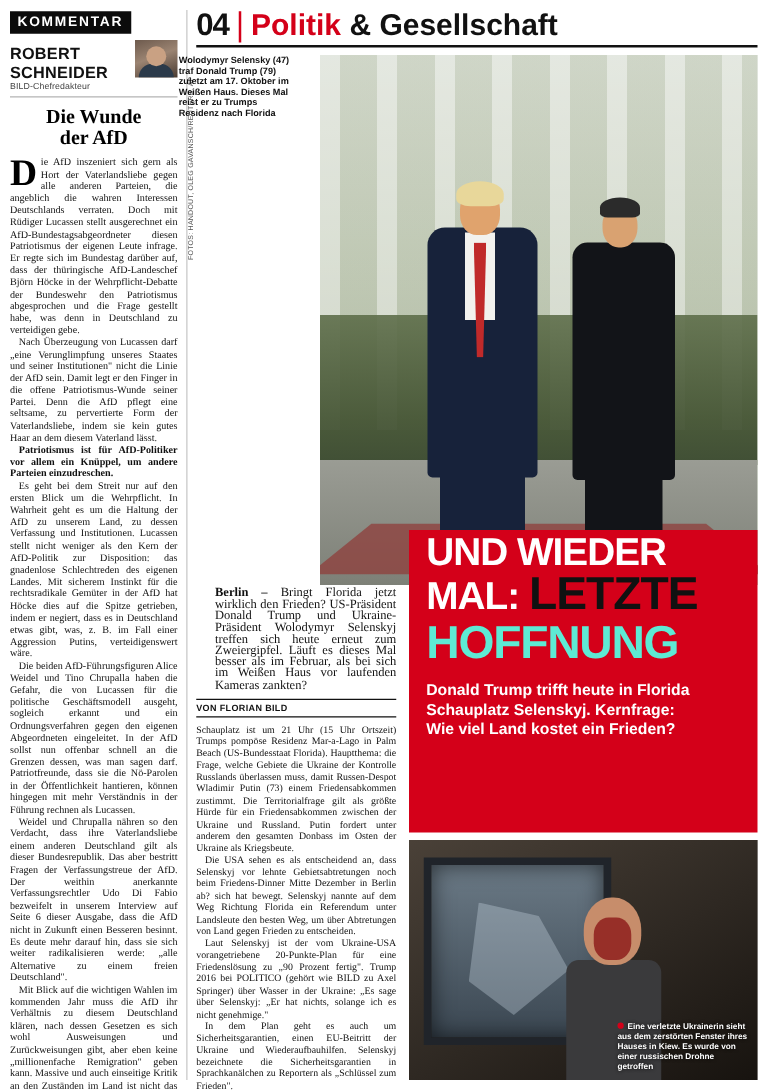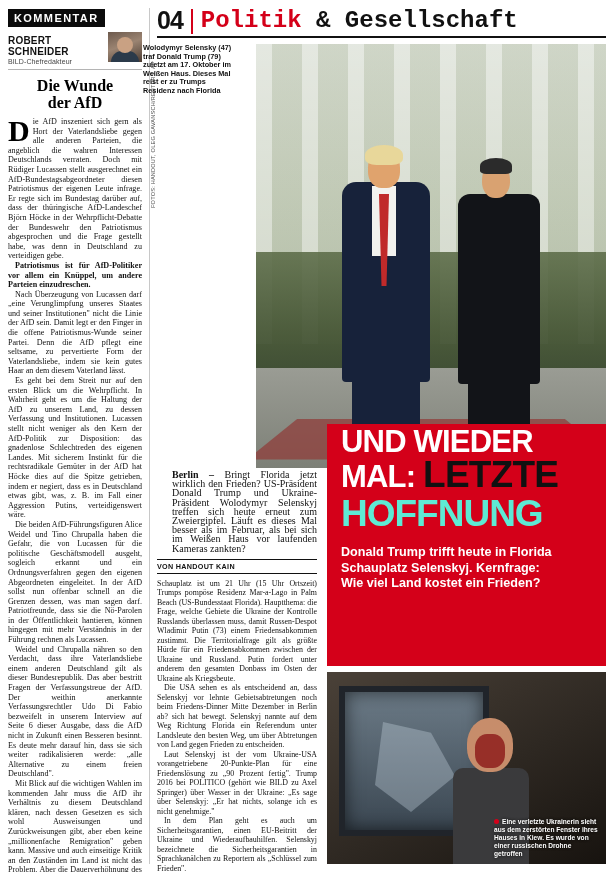--- a/index.html
+++ b/index.html
@@ -39,21 +39,21 @@
     align-items: flex-start;
     gap: 5px;
     margin-top: 5px;
     border-bottom: 1px solid #b4b4b4;
     padding-bottom: 4px;
   }
   .author-text { flex: 1; padding-top: 3px; }
   .author-name {
     font-family: "Liberation Sans", sans-serif;
     font-weight: bold;
-    font-size: 10px;
+    font-size: 13px;
     letter-spacing: .2px;
     color: #111;
     text-transform: uppercase;
   }
   .author-role {
     font-family: "Liberation Sans", sans-serif;
     font-size: 7px;
     color: #444;
     letter-spacing: .1px;
     margin-top: 1px;
@@ -127,21 +127,21 @@
     line-height: 25px;
     color: #111;
     letter-spacing: -1px;
   }
   .masthead-sep {
     width: 2px; height: 25px;
     background: #d40019;
     margin-top: 1px;
   }
   .masthead-title {
-    font-family: Liberation Mono, monospace;
+    font-family: Liberation Sans, sans-serif;
     font-weight: bold;
     font-size: 24px;
     line-height: 25px;
     color: #d40019;
   }
   .masthead-title .amp { color: #111; }
 
   
   .caption-box {
     position: absolute;
@@ -407,22 +407,22 @@
         <div class="author-role">BILD-Chefredakteur</div>
       </div>
       <div class="author-photo"></div>
     </div>
     <div class="left-headline">
       <span>Die Wunde</span><br>
       <span>der AfD</span>
     </div>
     <div class="left-body">
       <p class="first"><span class="dropcap">D</span><span>ie AfD inszeniert sich gern als Hort der Vaterlandsliebe gegen alle anderen Parteien, die angeblich die wahren Interessen Deutschlands verraten. Doch mit Rüdiger Lucassen stellt ausgerechnet ein AfD-Bundestagsabgeordneter diesen Patriotismus der eigenen Leute infrage. Er regte sich im Bundestag darüber auf, dass der thüringische AfD-Landeschef Björn Höcke in der Wehrpflicht-Debatte der Bundeswehr den Patriotismus abgesprochen und die Frage gestellt habe, was denn in Deutschland zu verteidigen gebe.</span></p>
+      <p>Nach Überzeugung von Lucassen darf „eine Verunglimpfung unseres Staates und seiner Institutionen" nicht die Linie der AfD sein. Damit legt er den Finger in die offene Patriotismus-Wunde seiner Partei. Denn die AfD pflegt eine seltsame, zu pervertierte Form der Vaterlandsliebe, indem sie kein gutes Haar an dem diesem Vaterland lässt.</p>
       <p><b>Patriotismus ist für AfD-Politiker vor allem ein Knüppel, um andere Parteien einzudreschen.</b></p>
-      <p>Nach Überzeugung von Lucassen darf „eine Verunglimpfung unseres Staates und seiner Institutionen" nicht die Linie der AfD sein. Damit legt er den Finger in die offene Patriotismus-Wunde seiner Partei. Denn die AfD pflegt eine seltsame, zu pervertierte Form der Vaterlandsliebe, indem sie kein gutes Haar an dem diesem Vaterland lässt.</p>
       <p>Es geht bei dem Streit nur auf den ersten Blick um die Wehrpflicht. In Wahrheit geht es um die Haltung der AfD zu unserem Land, zu dessen Verfassung und Institutionen. Lucassen stellt nicht weniger als den Kern der AfD-Politik zur Disposition: das gnadenlose Schlechtreden des eigenen Landes. Mit sicherem Instinkt für die rechtsradikale Gemüter in der AfD hat Höcke dies auf die Spitze getrieben, indem er negiert, dass es in Deutschland etwas gibt, was, z. B. im Fall einer Aggression Putins, verteidigenswert wäre.</p>
       <p>Die beiden AfD-Führungsfiguren Alice Weidel und Tino Chrupalla haben die Gefahr, die von Lucassen für die politische Geschäftsmodell ausgeht, sogleich erkannt und ein Ordnungsverfahren gegen den eigenen Abgeordneten eingeleitet. In der AfD sollst nun offenbar schnell an die Grenzen dessen, was man sagen darf. Patriotfreunde, dass sie die Nö-Parolen in der Öffentlichkeit hantieren, können hingegen mit mehr Verständnis in der Führung rechnen als Lucassen.</p>
       <p>Weidel und Chrupalla nähren so den Verdacht, dass ihre Vaterlandsliebe einem anderen Deutschland gilt als dieser Bundesrepublik. Das aber bestritt Fragen der Verfassungstreue der AfD. Der weithin anerkannte Verfassungsrechtler Udo Di Fabio bezweifelt in unserem Interview auf Seite 6 dieser Ausgabe, dass die AfD nicht in Zukunft einen Besseren besinnt. Es deute mehr darauf hin, dass sie sich weiter radikalisieren werde: „alle Alternative zu einem freien Deutschland".</p>
       <p>Mit Blick auf die wichtigen Wahlen im kommenden Jahr muss die AfD ihr Verhältnis zu diesem Deutschland klären, nach dessen Gesetzen es sich wohl Ausweisungen und Zurückweisungen gibt, aber eben keine „millionenfache Remigration" geben kann. Massive und auch einseitige Kritik an den Zuständen im Land ist nicht das Problem. Aber die Dauerverhöhnung des Staates und seiner Institutionen ist ein No-Go für eine Partei, die Regierungsmacht übernehmen will. Wenn sie den Kurs der Deutschland-Verächter fortsetzt, droht ihr, so der Abgeordnete Lucassen, ein „Absturz ins Bodenlose".</p>
 
     </div>
     
   </div>
 
   <div class="masthead">
@@ -474,21 +474,21 @@
       <span>Donald Trump trifft heute in Florida</span><br>
       <span>Schauplatz Selenskyj. Kernfrage:</span><br>
       <span>Wie viel Land kostet ein Frieden?</span>
     </div>
   </div>
 
   <div class="mid-col">
     <div class="mid-caption">
       <b>Berlin –</b><span> Bringt Florida jetzt wirklich den Frieden? US-Präsident Donald Trump und Ukraine-Präsident Wolodymyr Selenskyj treffen sich heute erneut zum Zweiergipfel. Läuft es dieses Mal besser als im Februar, als bei sich im Weißen Haus vor laufenden Kameras zankten?</span>
     </div>
-    <div class="byline">VON HANDOUT KAIN</div>
+    <div class="byline">VON FLORIAN BILD</div>
     <div class="mid-body">
       <p class="first">Schauplatz ist um 21 Uhr (15 Uhr Ortszeit) Trumps pompöse Residenz Mar-a-Lago in Palm Beach (US-Bundesstaat Florida). Hauptthema: die Frage, welche Gebiete die Ukraine der Kontrolle Russlands überlassen muss, damit Russen-Despot Wladimir Putin (73) einem Friedensabkommen zustimmt. Die Territorialfrage gilt als größte Hürde für ein Friedensabkommen zwischen der Ukraine und Russland. Putin fordert unter anderem den gesamten Donbass im Osten der Ukraine als Kriegsbeute.</p>
       <p>Die USA sehen es als entscheidend an, dass Selenskyj vor lehnte Gebietsabtretungen noch beim Friedens-Dinner Mitte Dezember in Berlin ab? sich hat bewegt. Selenskyj nannte auf dem Weg Richtung Florida ein Referendum unter Landsleute den besten Weg, um über Abtretungen von Land gegen Frieden zu entscheiden.</p>
       <p>Laut Selenskyj ist der vom Ukraine-USA vorangetriebene 20-Punkte-Plan für eine Friedenslösung zu „90 Prozent fertig". Trump 2016 bei POLITICO (gehört wie BILD zu Axel Springer) über Wasser in der Ukraine: „Es sage über Selenskyj: „Er hat nichts, solange ich es nicht genehmige."</p>
       <p>In dem Plan geht es auch um Sicherheitsgarantien, einen EU-Beitritt der Ukraine und Wiederaufbauhilfen. Selenskyj bezeichnete die Sicherheitsgarantien in Sprachkanälchen zu Reportern als „Schlüssel zum Frieden".</p>
     </div>
   </div>
 
   <div class="photo-bottom">
     <div class="pb-wall"></div>

